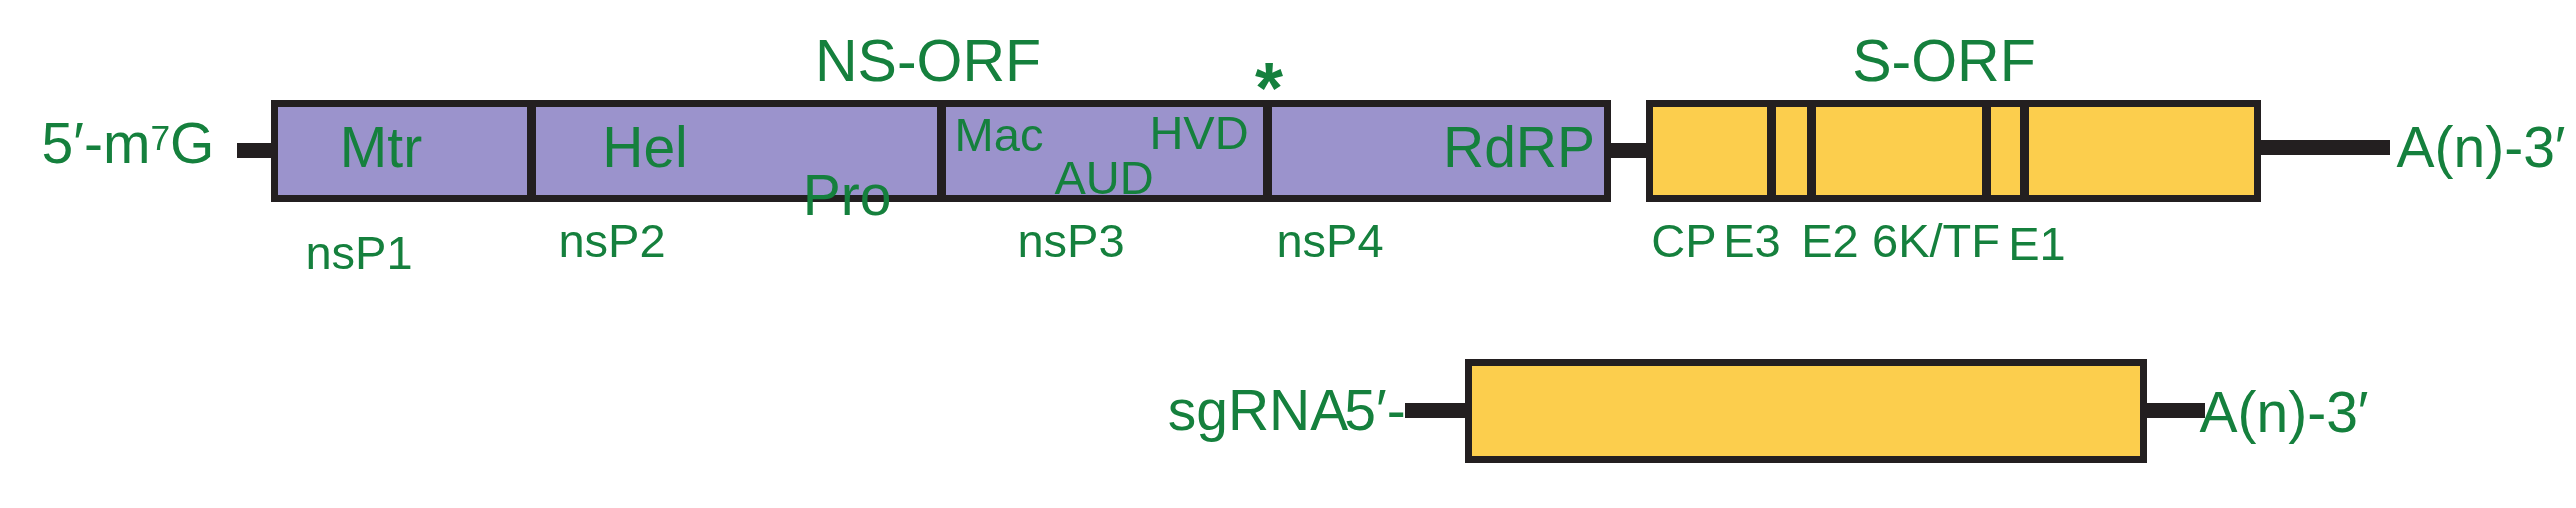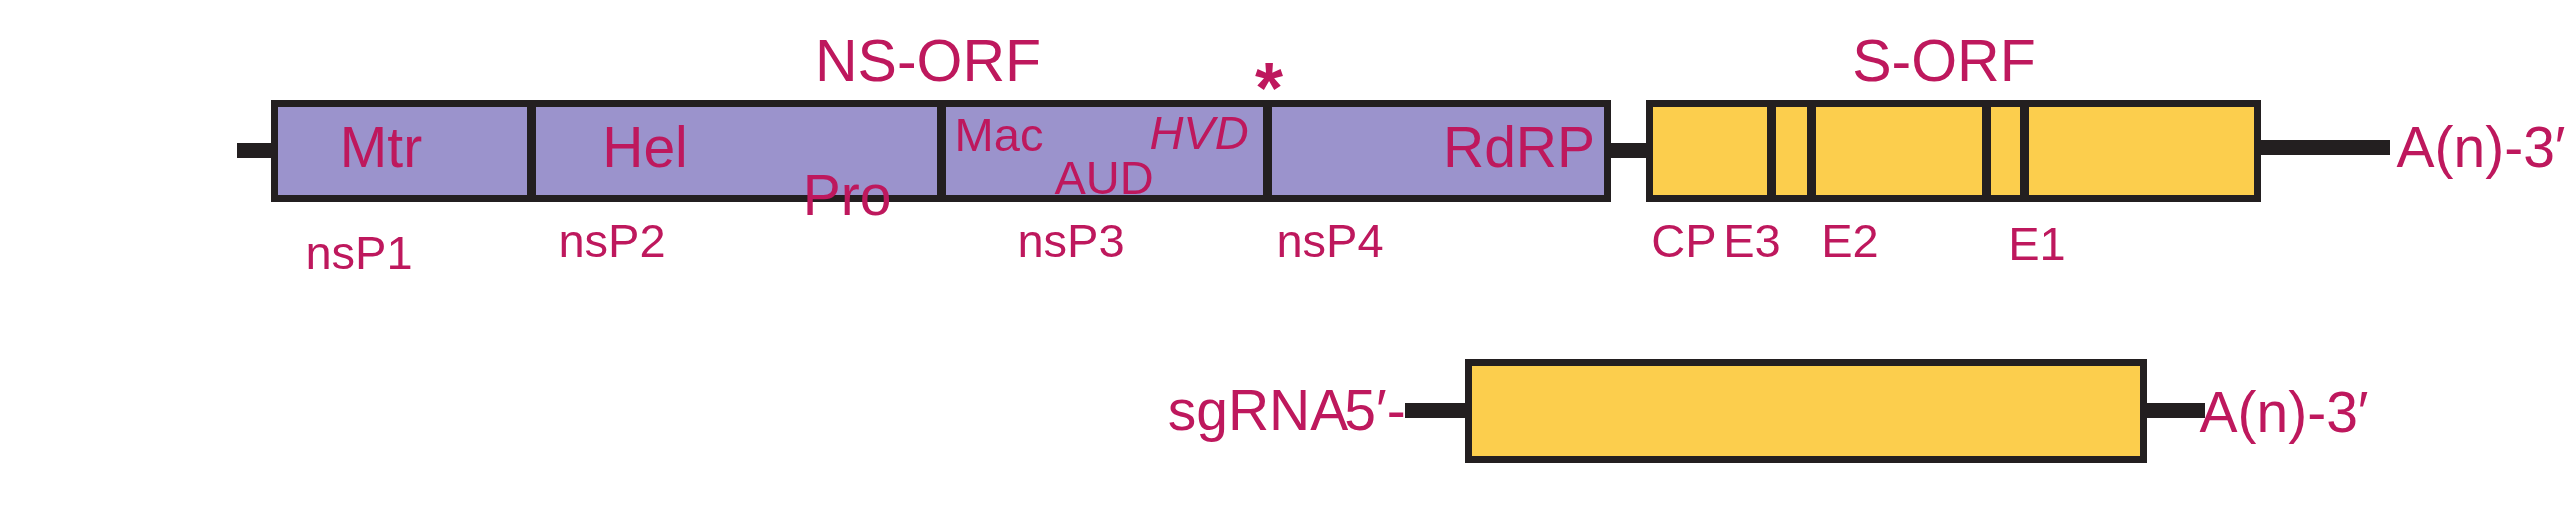--- a/index.html
+++ b/index.html
@@ -10,21 +10,21 @@
     background: #ffffff;
     font-family: "Liberation Sans", sans-serif;
     color: #231F20;
     overflow: hidden;
   }
   
   .t {
     position: absolute;
     transform: translate(-50%, -50%);
     white-space: nowrap;
-    color: #be185d;
+    color: #15803d;
     line-height: 1;
   }
   .f60 { font-size: 59px; }
   .f58 { font-size: 57px; }
   .f48 { font-size: 47px; }
   .ast { font-size: 72px; font-weight: bold; }
   sup.cap7 { font-size: 62%; vertical-align: 34%; }
 
   
   .gbox {
@@ -48,58 +48,62 @@
     position: absolute;
     height: 14.7px;
     background: #231F20;
   }
 </style>
 </head>
 <body>
 
 <div class="canvas">
 
+  <div class="t f58" style="left:128px; top:143px;">
+    <span>5′-m</span><sup class="cap7">7</sup><span>G</span>
+  </div>
 
   <div class="hline" style="left:237px; top:143px; width:35px;"></div>
   <div class="hline" style="left:1608px; top:143px; width:41px;"></div>
   <div class="hline" style="left:2257px; top:140px; width:133px;"></div>
 
   <div class="t f60" style="left:928px; top:61px;">NS-ORF</div>
   <div class="t f60" style="left:1944px; top:61px;">S-ORF</div>
 
   <div class="t ast" style="left:1269px; top:88px;">*</div>
 
   <div class="gbox purple" style="left:271px; top:100px; width:1340px; height:102px;"></div>
   <div class="vdiv row1" style="left:527px;"></div>
   <div class="vdiv row1" style="left:937px;"></div>
   <div class="vdiv row1" style="left:1263px;"></div>
 
   <div class="t f58" style="left:381px;  top:147px;">Mtr</div>
   <div class="t f58" style="left:645px;  top:147px;">Hel</div>
   <div class="t f58" style="left:847px;  top:147px;margin-top:48px;">Pro</div>
   <div class="t f48" style="left:999px; top:134px;">Mac</div>
   <div class="t f48" style="left:1104px; top:177px;">AUD</div>
-  <div class="t f48" style="left:1199px; top:132px;font-style:italic;">HVD</div>
+  <div class="t f48" style="left:1199px; top:132px;">HVD</div>
   <div class="t f58" style="left:1519px; top:147px;">RdRP</div>
 
   <div class="gbox yellow" style="left:1646px; top:100px; width:615px; height:102px;"></div>
   <div class="vdiv row1" style="left:1767px;"></div>
   <div class="vdiv row1" style="left:1807px;"></div>
   <div class="vdiv row1" style="left:1982px;"></div>
   <div class="vdiv row1" style="left:2020px;"></div>
 
   <div class="t f58" style="left:2481px; top:147px;">A(n)-3′</div>
 
   <div class="t f48" style="left:359px;  top:252px;">nsP1</div>
   <div class="t f48" style="left:612px;  top:240px;">nsP2</div>
   <div class="t f48" style="left:1071px; top:240px;text-align:right;">nsP3</div>
   <div class="t f48" style="left:1330px; top:240px;">nsP4</div>
   <div class="t f48" style="left:1684px; top:240px;">CP</div>
   <div class="t f48" style="left:1752px; top:240px;">E3</div>
-  <div class="t f48" style="left:1830px; top:240px;margin-left:20px;">E2</div>
+  <div class="t f48" style="left:1830px; top:240px;">E2</div>
+  <div class="t f48" style="left:1936px; top:240px;">6K/TF</div>
   <div class="t f48" style="left:2037px; top:243px;">E1</div>
 
   <div class="t f58" style="left:1258px; top:410px;">sgRNA</div>
   <div class="t f58" style="left:1375px; top:410px;">5′-</div>
 
   <div class="hline" style="left:1405px; top:403px; width:64px;"></div>
   <div class="gbox yellow" style="left:1465px; top:359px; width:682px; height:104px;"></div>
   <div class="hline" style="left:2144px; top:403px; width:61px;"></div>
 
   <div class="t f58" style="left:2284px; top:412px;">A(n)-3′</div>

